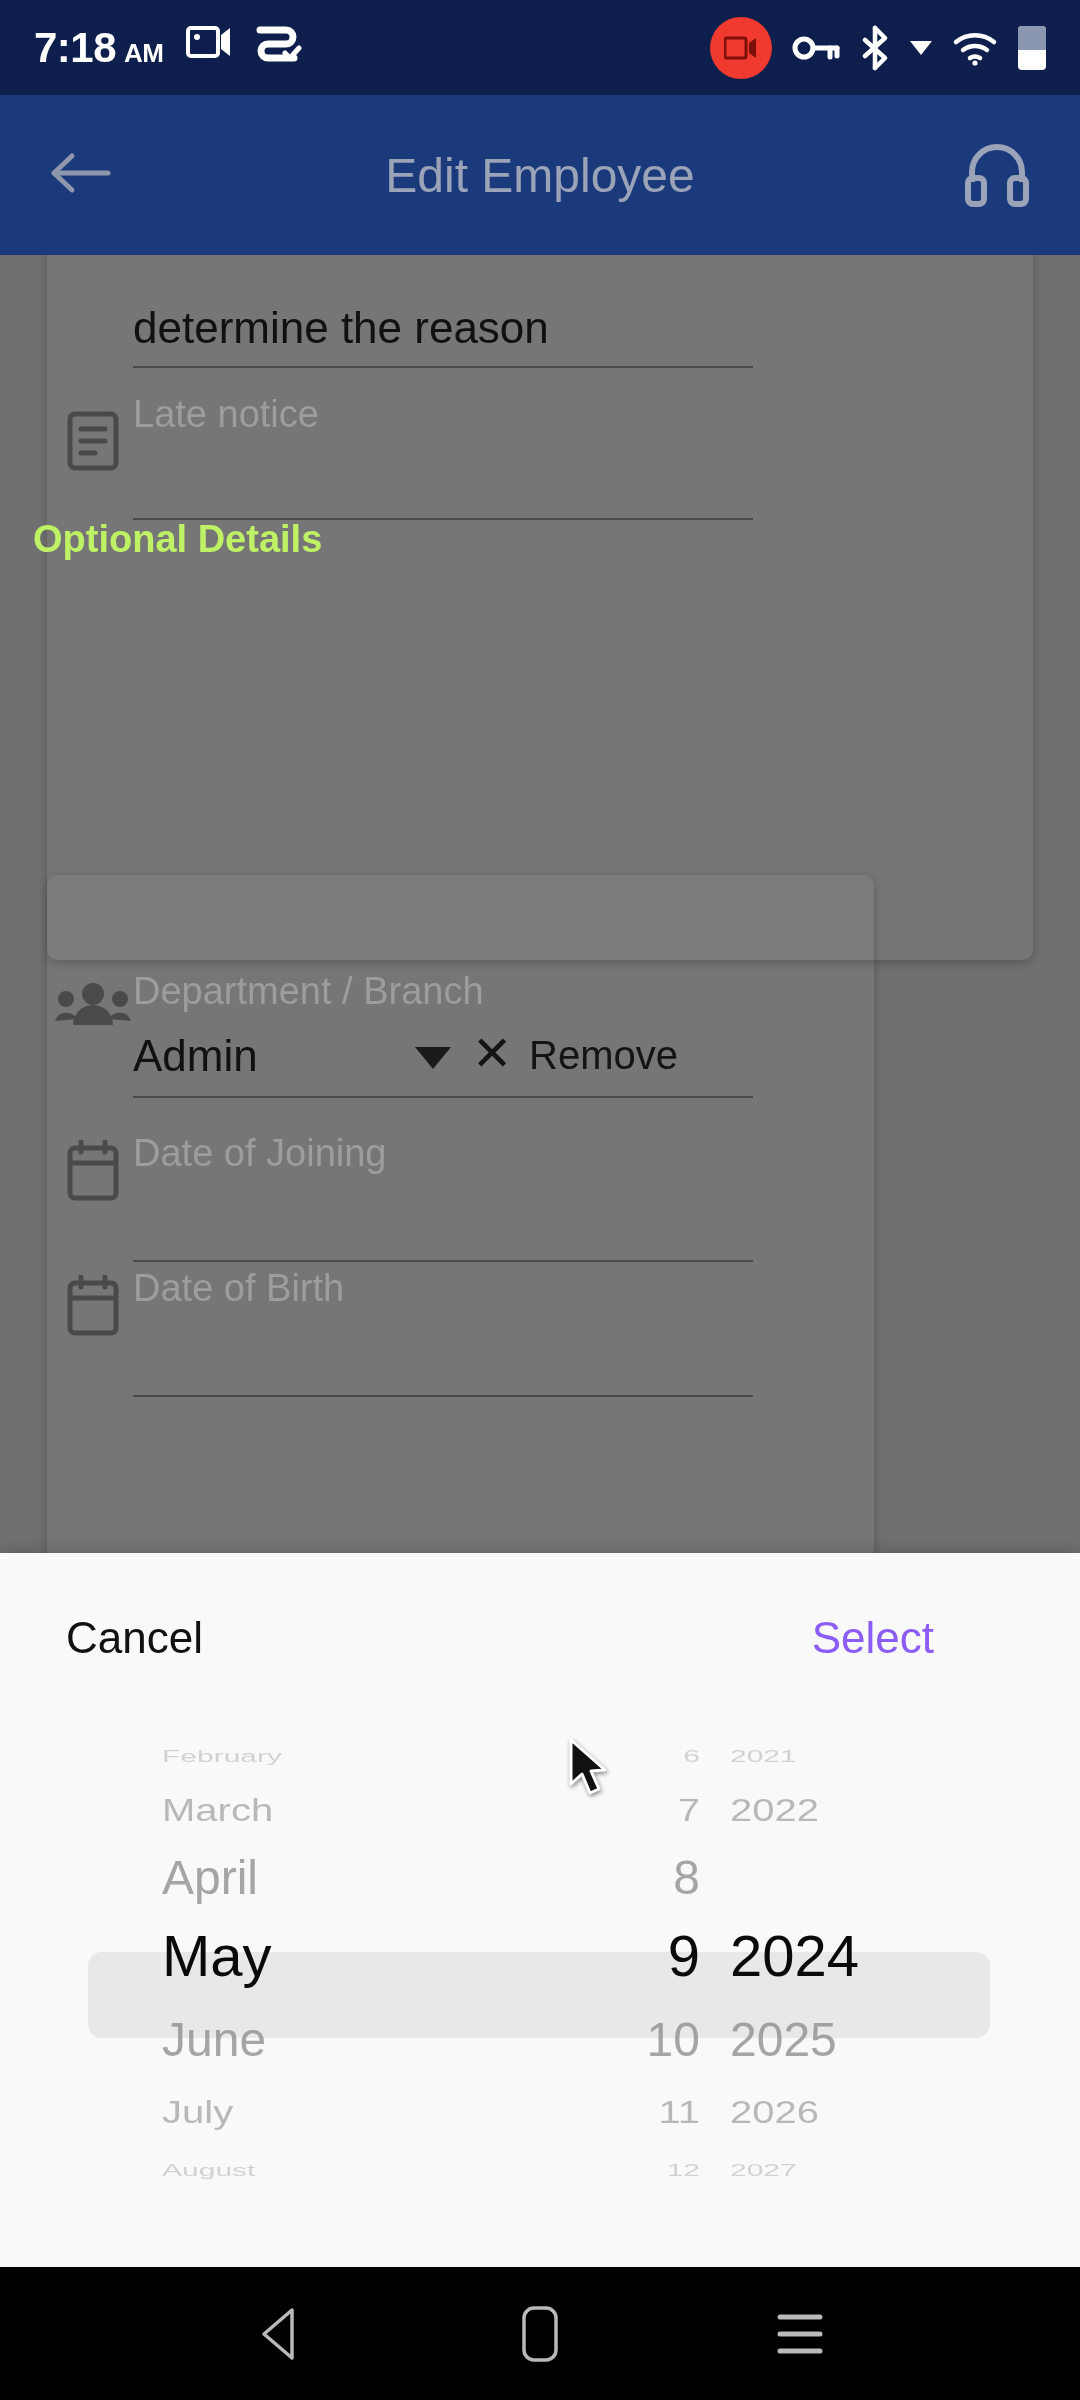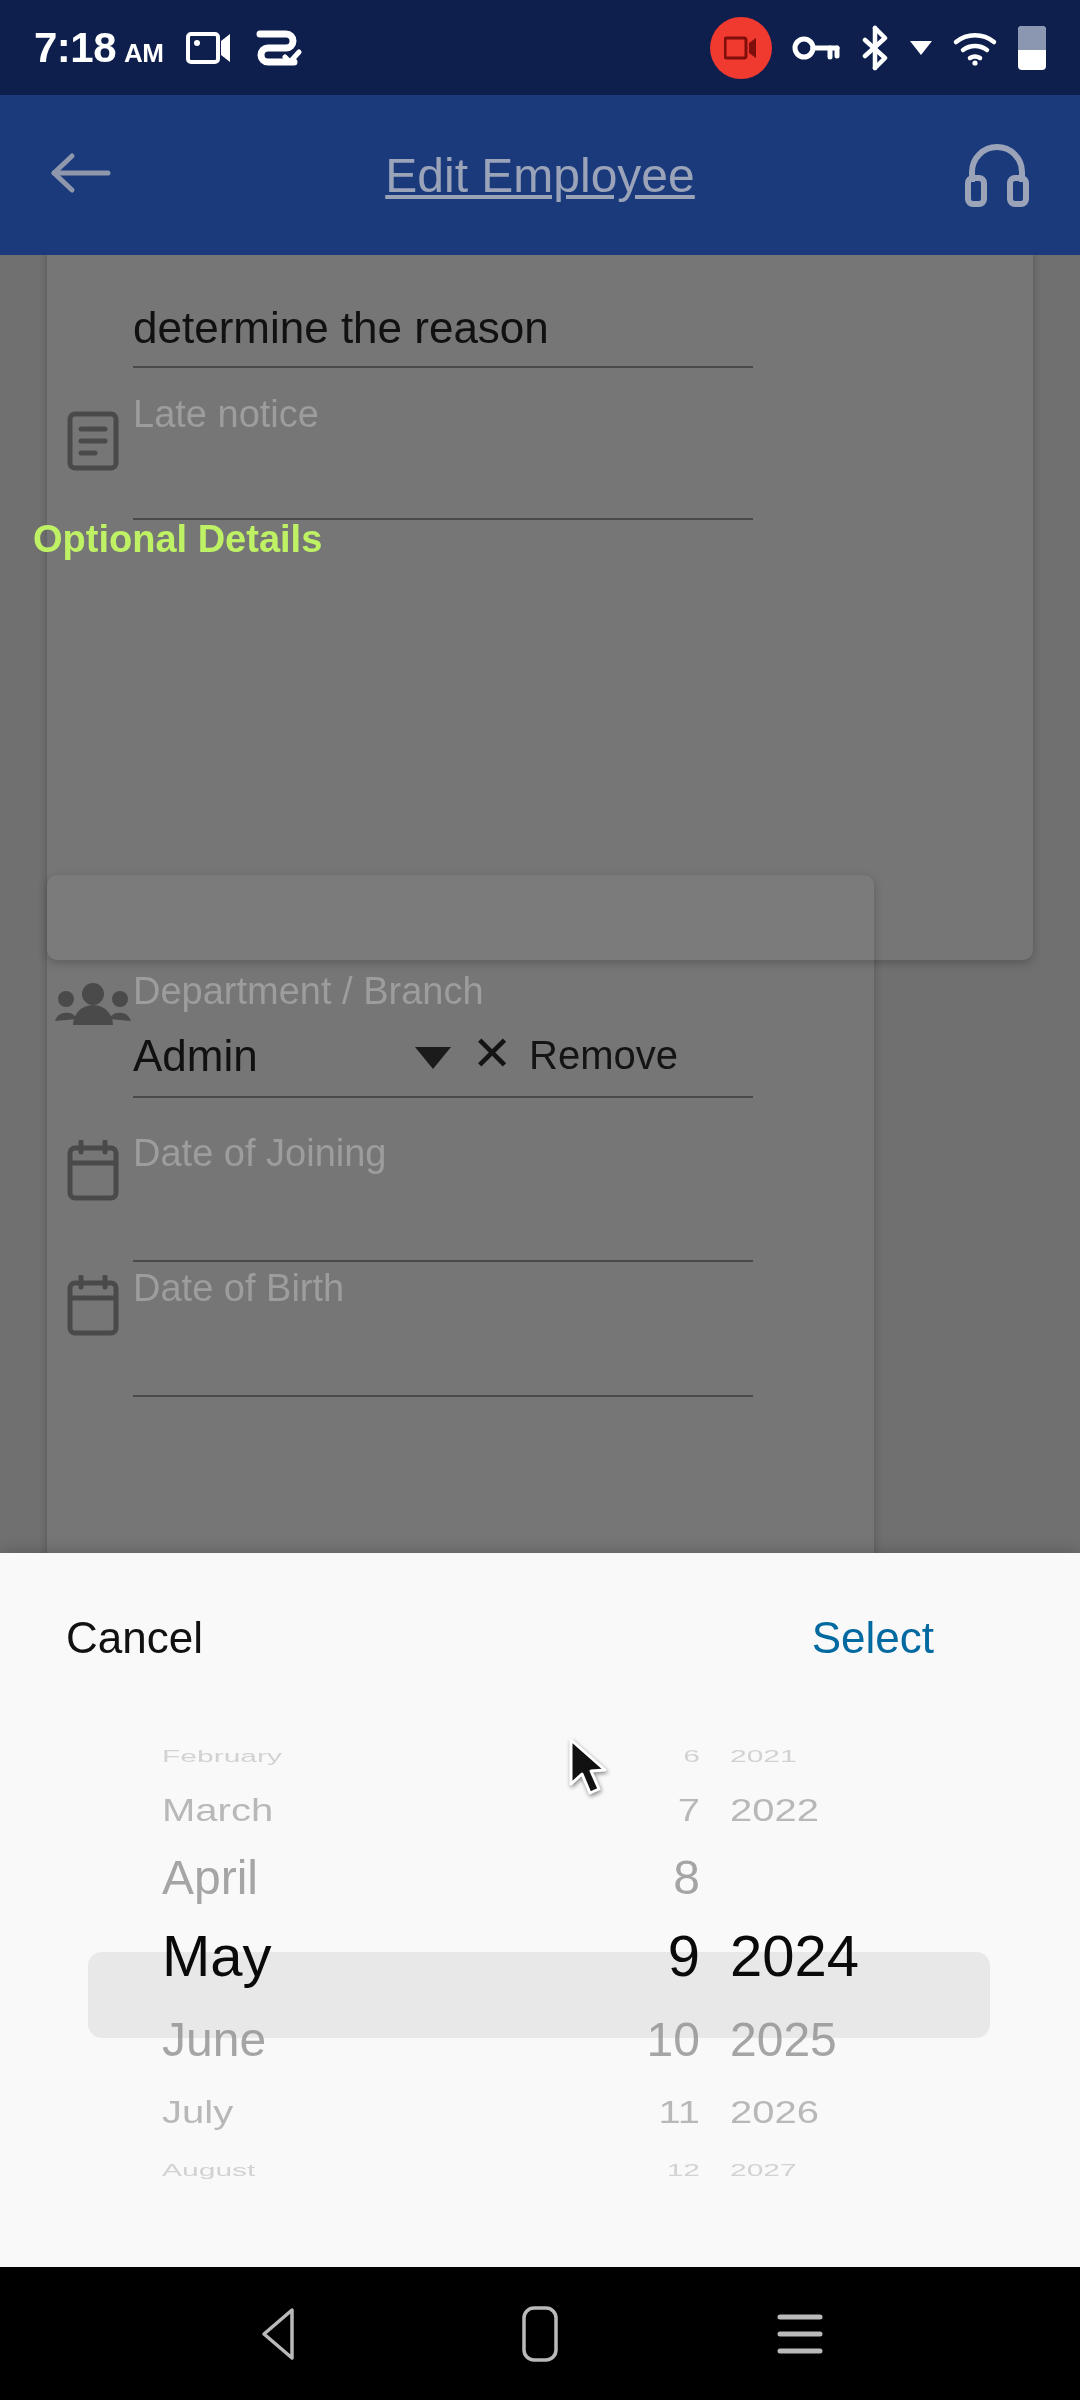--- a/index.html
+++ b/index.html
@@ -10,40 +10,40 @@
     overflow:hidden;
   }
   #screen { position:relative; width:1080px; height:2400px; background:#fafafa; }
 
   
   .statusbar{
     position:absolute; left:0; top:0; width:1080px; height:95px;
     background:#0e1f4d; display:flex; align-items:center;
     padding:0 34px; z-index:40;
   }
-  .sb-left{ display:flex; align-items:center; gap:22px; }
+  .sb-left{ display:flex; align-items:flex-start; gap:22px; }
   .sb-clock{ color:#fff; font-size:42px; font-weight:600; letter-spacing:-0.5px;
              display:flex; align-items:baseline; gap:8px; }
   .sb-clock .ampm{ font-size:26px; font-weight:600; }
   .sb-right{ margin-left:auto; display:flex; align-items:center; gap:20px; }
   .rec-badge{ width:62px;height:62px;border-radius:50%;background:#f0392f;
               display:flex;align-items:center;justify-content:center; }
   .batt{ width:28px;height:44px;border-radius:4px;background:#ffffff;position:relative;overflow:hidden; }
   .batt::before{ content:""; position:absolute; left:0; top:0; width:28px; height:24px; background:#8b97b0; }
   .caret-dn{ width:0;height:0;border-left:11px solid transparent;border-right:11px solid transparent;
              border-top:14px solid #fff; }
 
   
   .appbar{
     position:absolute; left:0; top:95px; width:1080px; height:160px;
     background:#1a3a7c; display:flex; align-items:center; padding:0 50px; z-index:35;
   }
   .appbar .title{
     position:absolute; left:0; right:0; text-align:center;
-    font-size:48px; color:#9aa3b8; font-weight:400; pointer-events:none;text-decoration:underline;
+    font-size:48px; color:#9aa3b8; font-weight:400; pointer-events:none;
   }
   .appbar .ico{ position:relative; z-index:2; }
   .appbar .ico.right{ margin-left:auto; }
 
   
   .scrim{
     position:absolute; left:0; top:255px; width:1080px; height:1298px;
     background:#707070; z-index:10; overflow:hidden;
   }
   .card{
@@ -69,21 +69,21 @@
     position:absolute; left:0; top:1553px; width:1080px; height:714px;
     background:#f9f9f9; z-index:30;
     box-shadow:0 -3px 14px rgba(0,0,0,0.16);
   }
   .sheet-head{
     position:absolute; left:0; top:0; width:1000px; height:170px;
     display:flex; padding:0 66px;
   }
   .btn-cancel{ font-size:44px; color:#111111; background:none; border:none;
                font-family:inherit; cursor:pointer; }
-  .btn-select{ margin-left:auto; font-size:44px; color:#0369a1; background:none;
+  .btn-select{ margin-left:auto; font-size:44px; color:#8b5cf6; background:none;
                border:none; font-family:inherit; cursor:pointer; }
 
   .wheels{ position:absolute; left:0; top:170px; width:897px; height:544px; }
   .sel-band{
     position:absolute; left:88px; top:229px; width:902px; height:86px;
     background:#e8e8e8; border-radius:14px;
   }
   .wheel{ position:absolute; top:0; height:544px; }
   #wMonth{ left:150px; width:360px; }
   #wDay{   left:520px; width:200px; }

